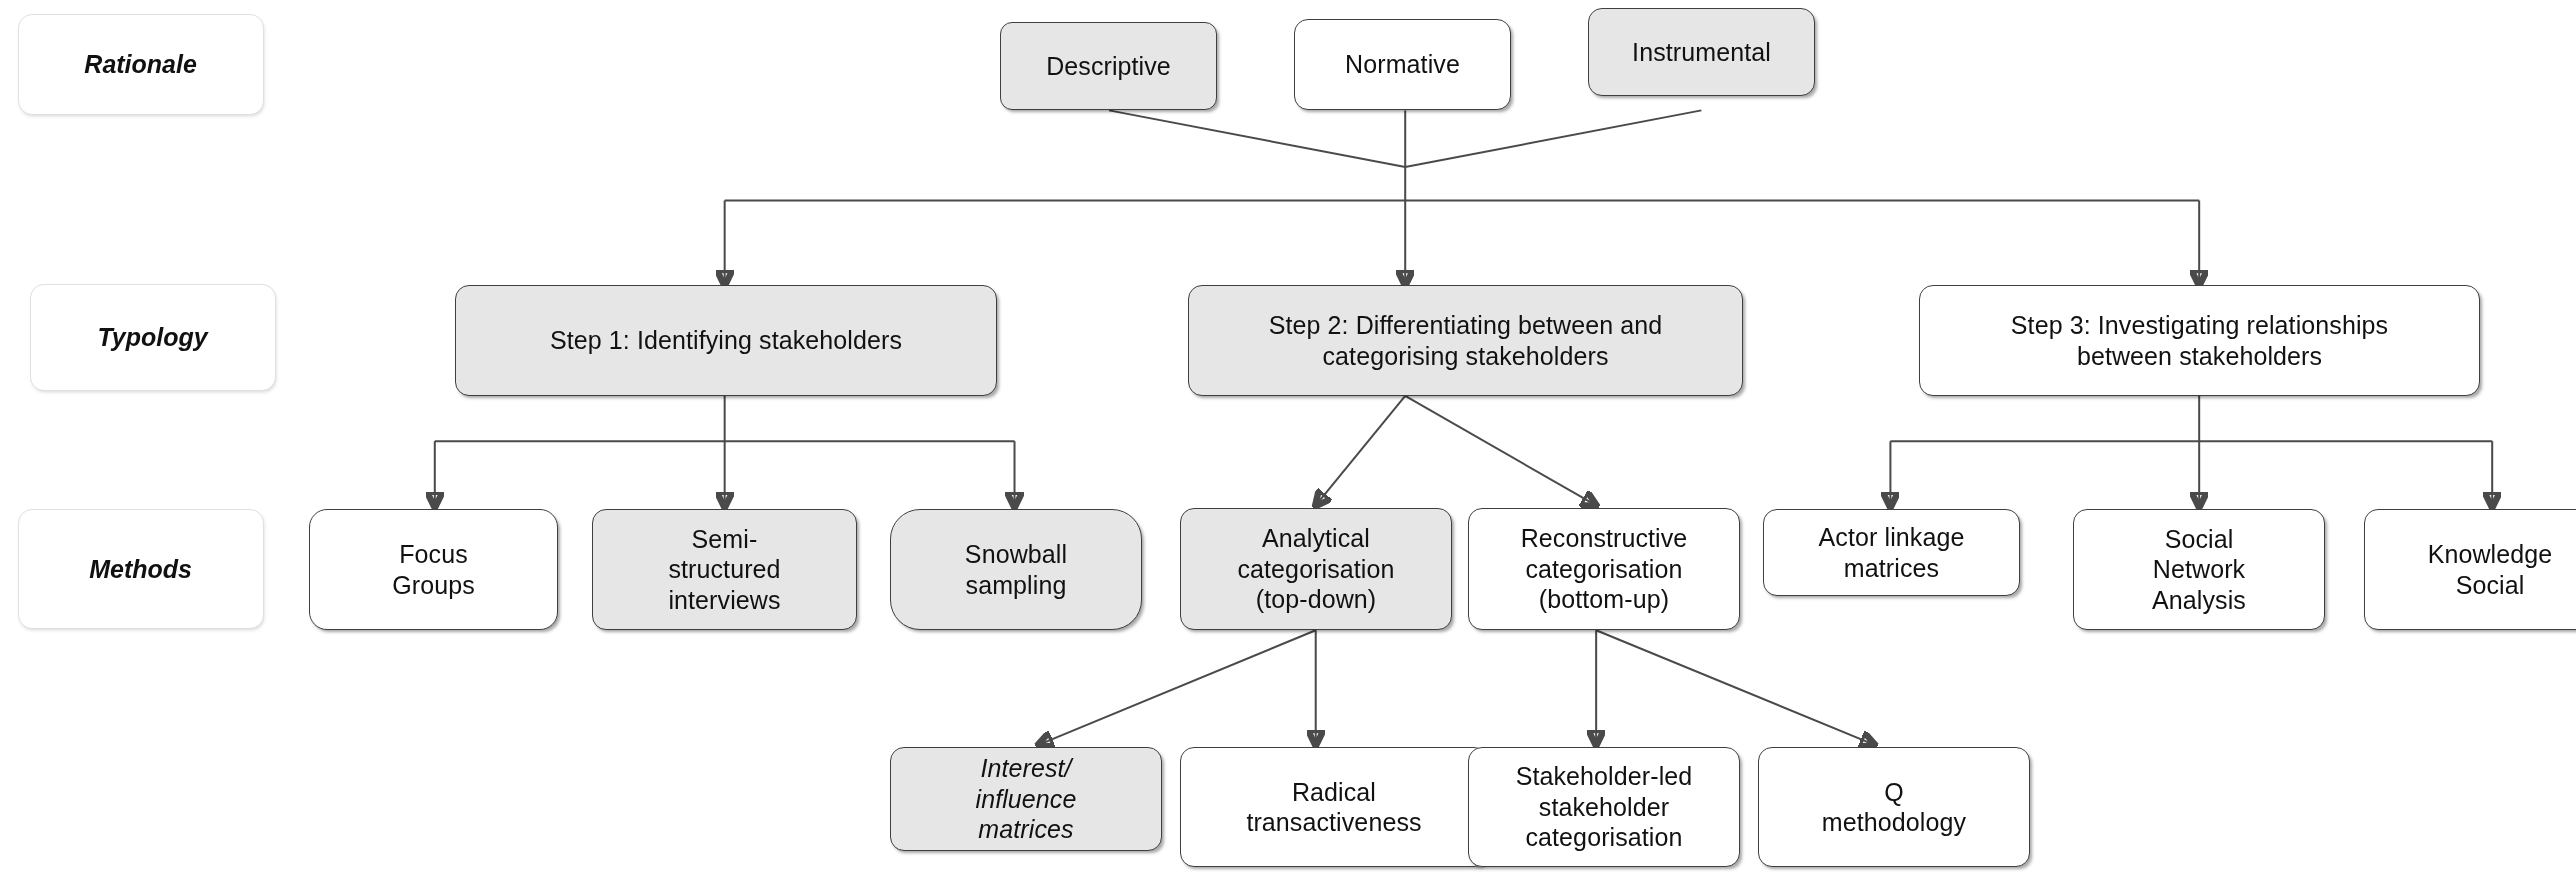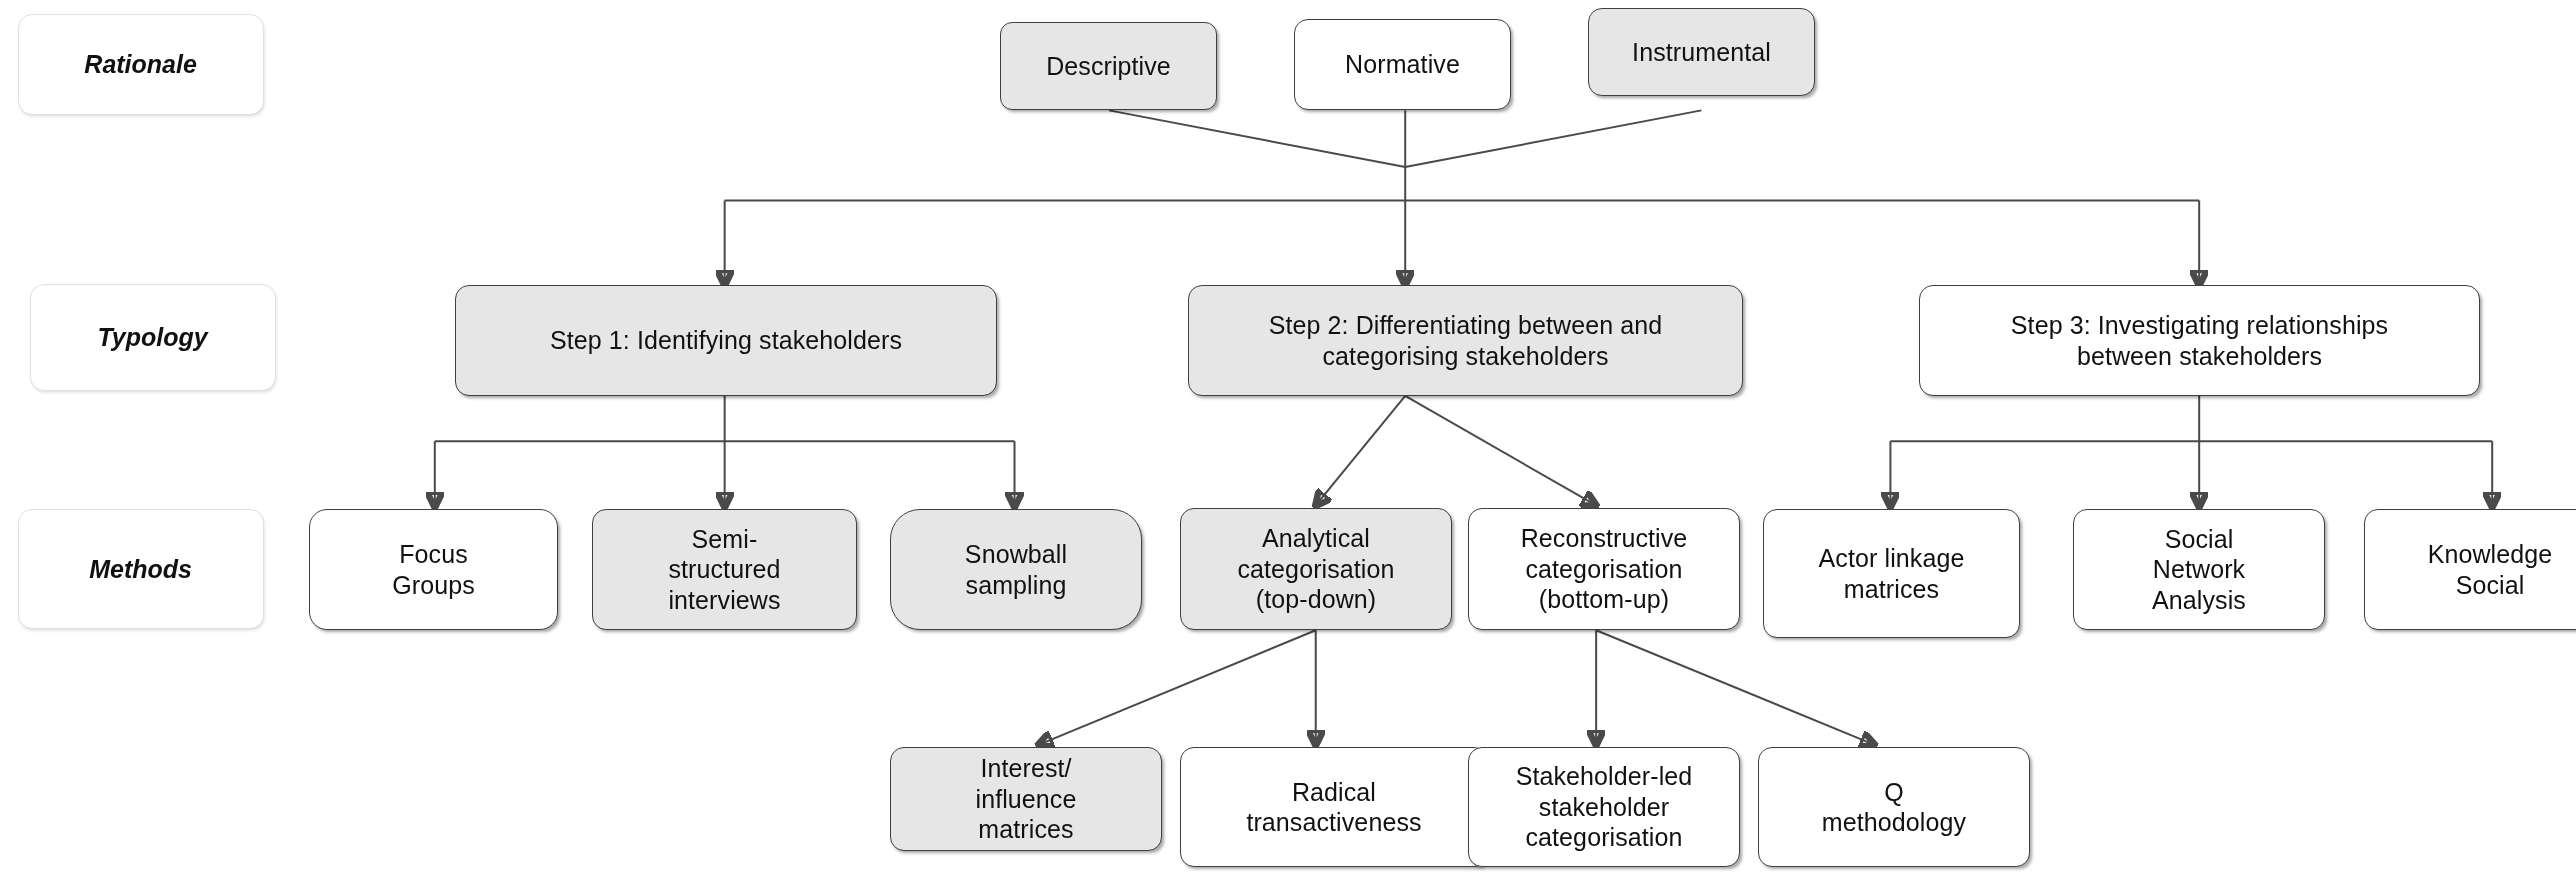--- a/index.html
+++ b/index.html
@@ -184,21 +184,21 @@
   </div>
 
   <div class="node" style="left:1468px;top:508px;width:272px;height:122px;">
     <span>
       <span>Reconstructive</span><br>
       <span>categorisation</span><br>
       <span>(bottom-up)</span>
     </span>
   </div>
 
-  <div class="node" style="left:1763px;top:509px;width:257px;height:129px;">
+  <div class="node" style="left:1763px;top:509px;width:257px;height:87px;">
     <span>
       <span>Actor linkage</span><br>
       <span>matrices</span>
     </span>
   </div>
 
   <div class="node" style="left:2073px;top:509px;width:252px;height:121px;">
     <span>
       <span>Social</span><br>
       <span>Network</span><br>
@@ -206,21 +206,21 @@
     </span>
   </div>
 
   <div class="node" style="left:2364px;top:509px;width:252px;height:121px;">
     <span>
       <span>Knowledge</span><br>
       <span>Social</span>
     </span>
   </div>
 
-  <div class="node shaded" style="left:890px;top:747px;width:272px;height:104px;">
+  <div class="node shaded" style="left:890px;top:747px;width:272px;height:104px;font-style:italic;">
     <span>
       <span>Interest/</span><br>
       <span>influence</span><br>
       <span>matrices</span>
     </span>
   </div>
 
   <div class="node" style="left:1180px;top:747px;width:308px;height:120px;">
     <span>
       <span>Radical</span><br>

